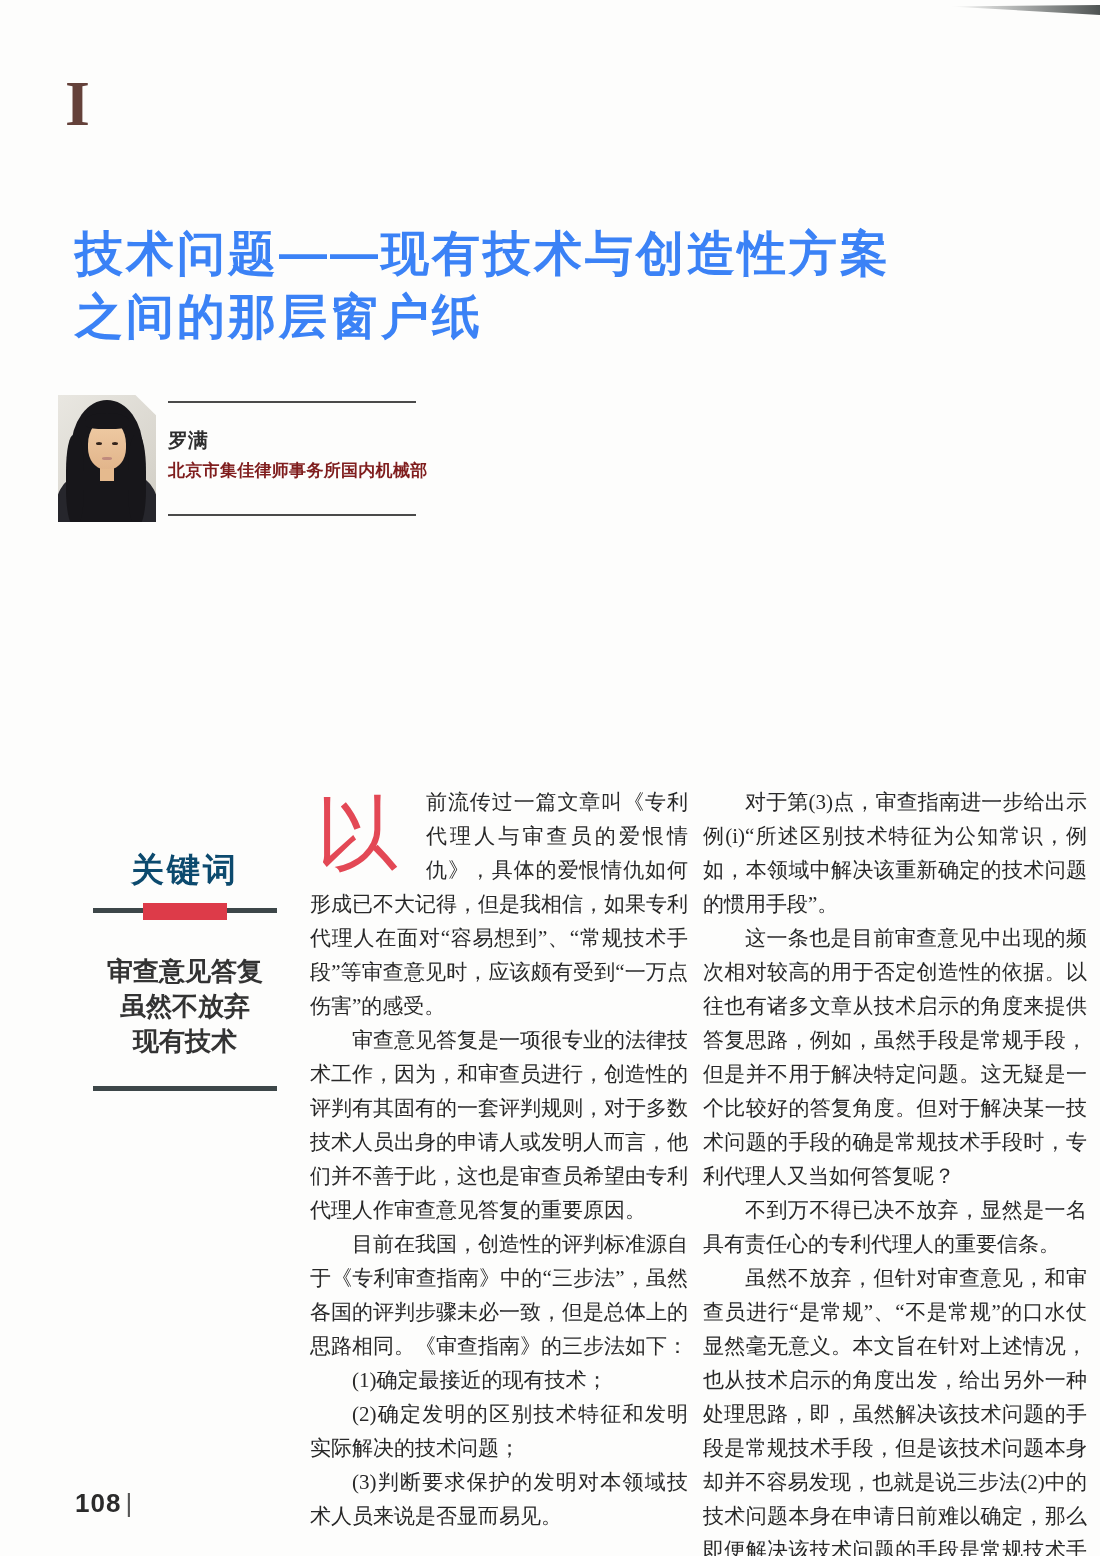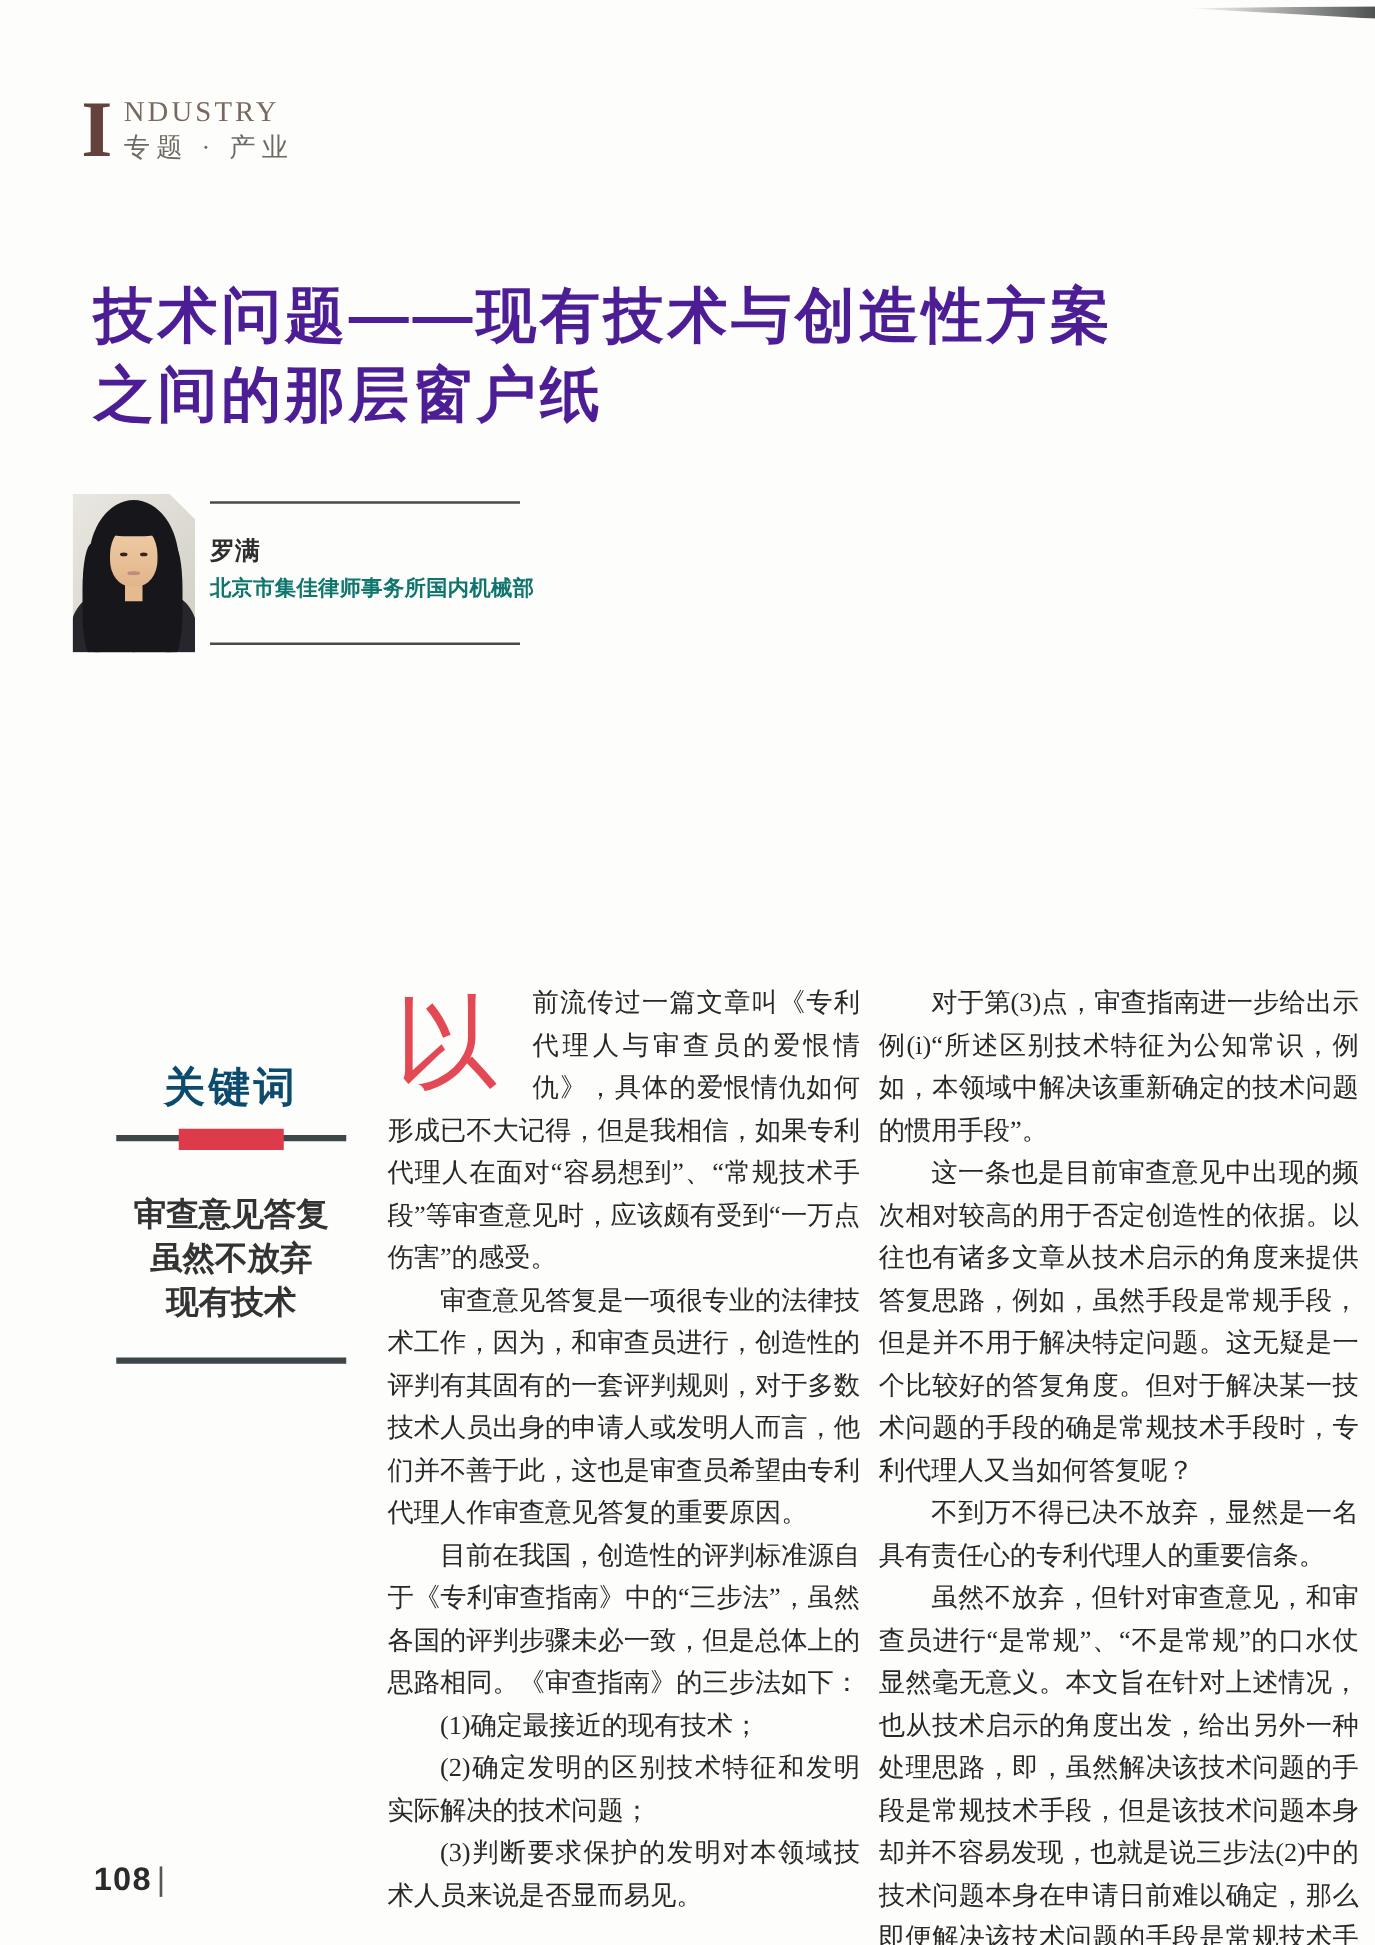--- a/index.html
+++ b/index.html
@@ -59,21 +59,21 @@
   
   .article-title {
     position: absolute;
     left: 75px; top: 222px;
     width: 960px;
     font-family: "Liberation Sans", sans-serif;
     font-weight: 700;
     font-size: 48px;
     line-height: 63px;
     letter-spacing: 3px;
-    color: #4c1d95;
+    color: #3b82f6;
   }
 
   
   .author { position: absolute; left: 58px; top: 393px; width: 380px; height: 132px; }
   .photo {
     position: absolute; left: 0; top: 2px;
     width: 98px; height: 127px;
     background: linear-gradient(135deg, #e9e7e1 0%, #d8d5cd 70%, #cfccc3 100%);
     clip-path: polygon(0 0, 79% 0, 100% 16%, 100% 100%, 0 100%);
     overflow: hidden;
@@ -121,21 +121,21 @@
   .rule-top { top: 8px; }
   .rule-bottom { top: 121px; }
   .author-name {
     position: absolute; left: 110px; top: 34px;
     font-family: "Liberation Sans", sans-serif;
     font-weight: 700; font-size: 20px; color: #2e2e2e;
   }
   .author-affil {
     position: absolute; left: 110px; top: 66px;
     font-family: "Liberation Sans", sans-serif;
-    font-weight: 700; font-size: 17px; letter-spacing: 0.3px; color: #0f766e;
+    font-weight: 700; font-size: 17px; letter-spacing: 0.3px; color: #7f1d1d;
   }
 
   
   .keywords { position: absolute; left: 93px; top: 848px; width: 184px; text-align: center; }
   .kw-heading {
     font-family: "Liberation Serif", serif;
     font-weight: 700; font-size: 33px; letter-spacing: 3px; color: #0c4a6e;
   }
   .kw-rule { position: relative; height: 17px; margin-top: 10px; }
   .kw-line { position: absolute; left: 0; right: 0; top: 5px; height: 5px; background: #3d4749; }
@@ -179,24 +179,20 @@
 </style>
 </head>
 <body>
 
 <div class="page">
 
   <div class="corner-artifact"></div>
 
   <div class="masthead">
     <div class="masthead-initial">I</div>
-    <div class="masthead-right">
-      <div class="masthead-rest">NDUSTRY</div>
-      <div class="masthead-subtitle">专题 · 产业</div>
-    </div>
   </div>
 
   <div class="article-title">
     <div>技术问题——现有技术与创造性方案</div>
     <div>之间的那层窗户纸</div>
   </div>
 
   <div class="author">
     <div class="photo">
       <div class="suit-l"></div>

